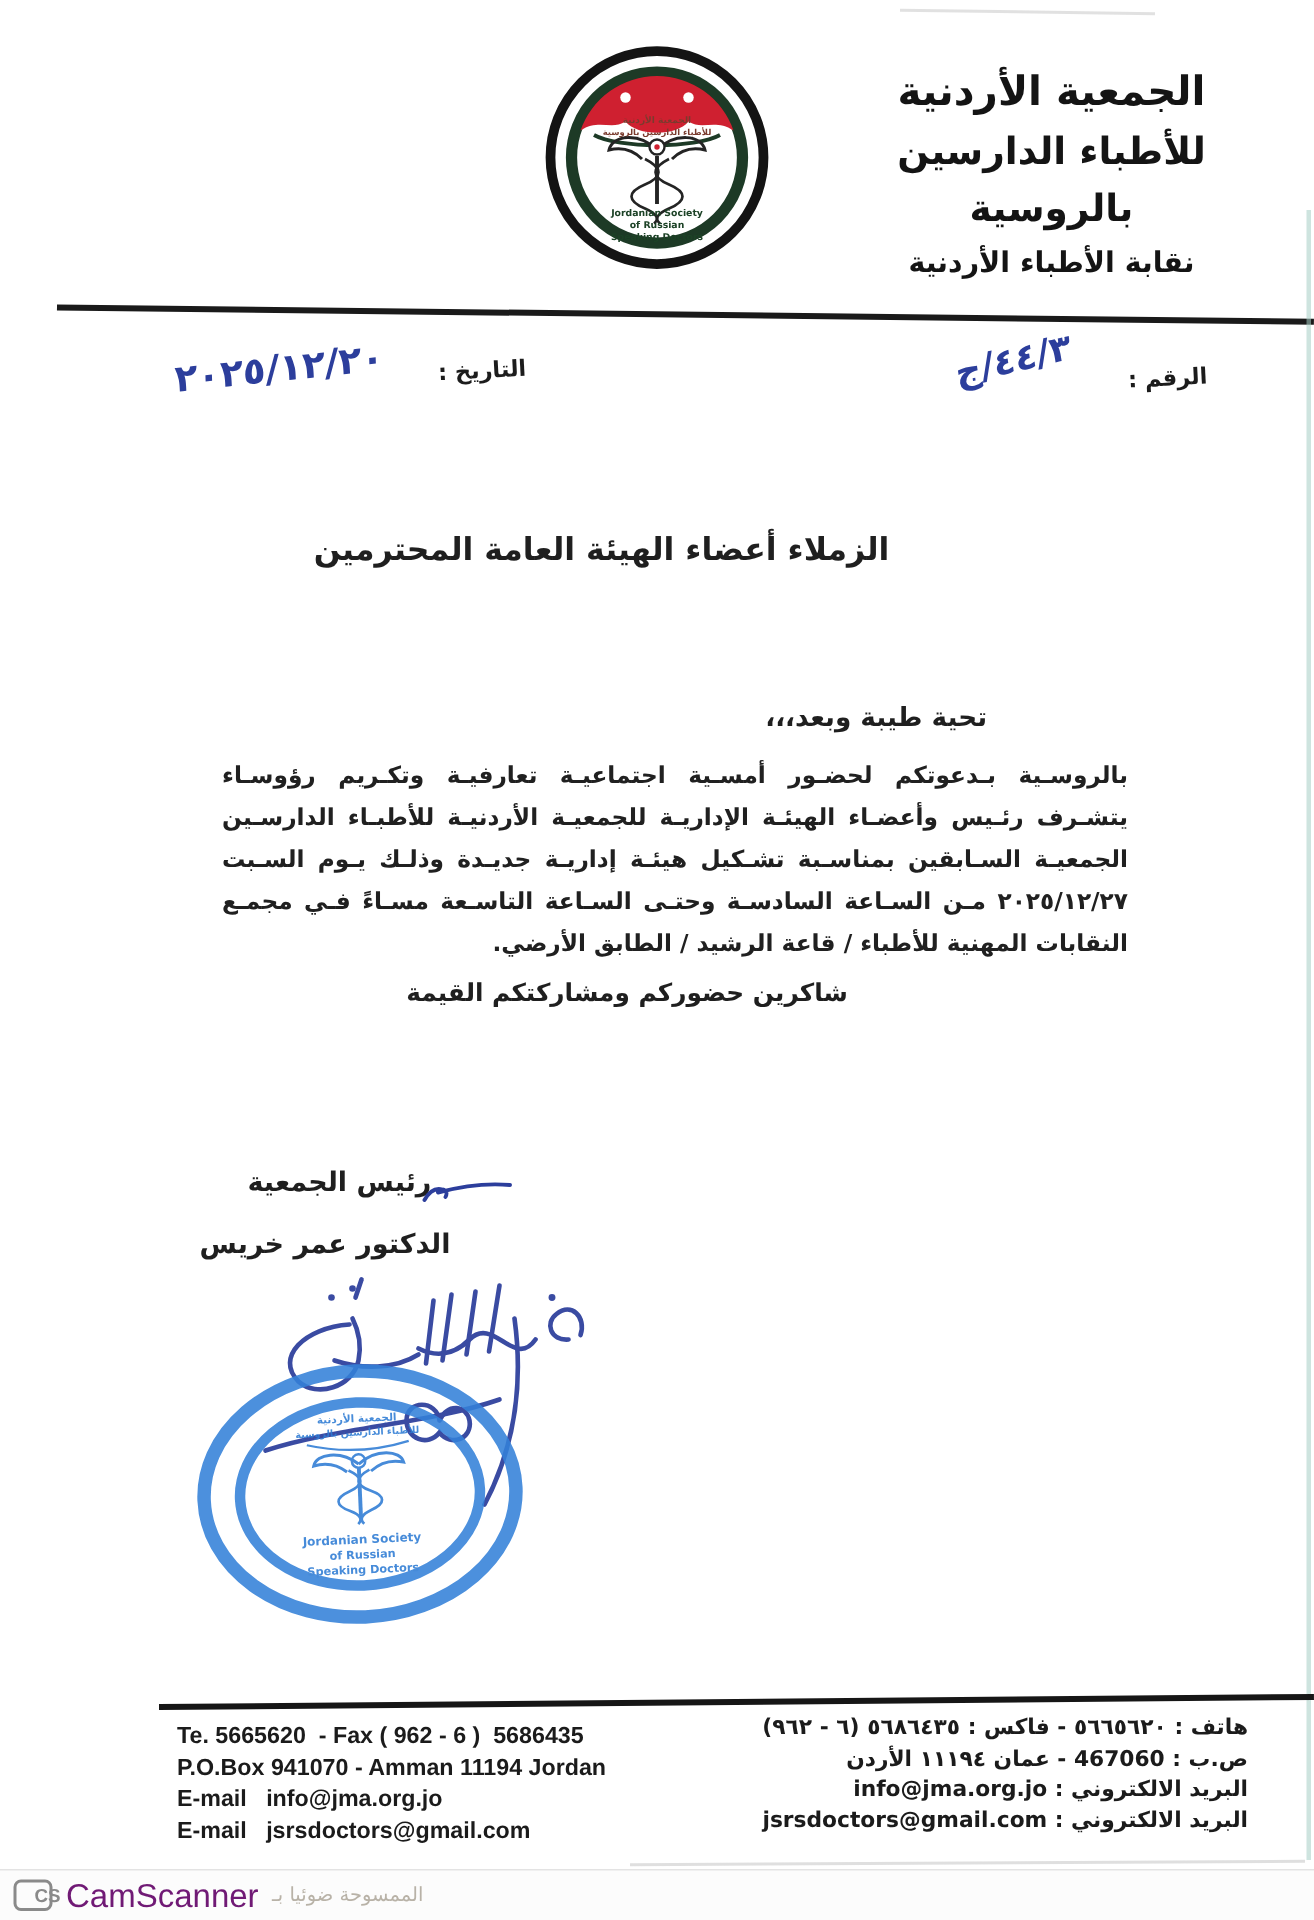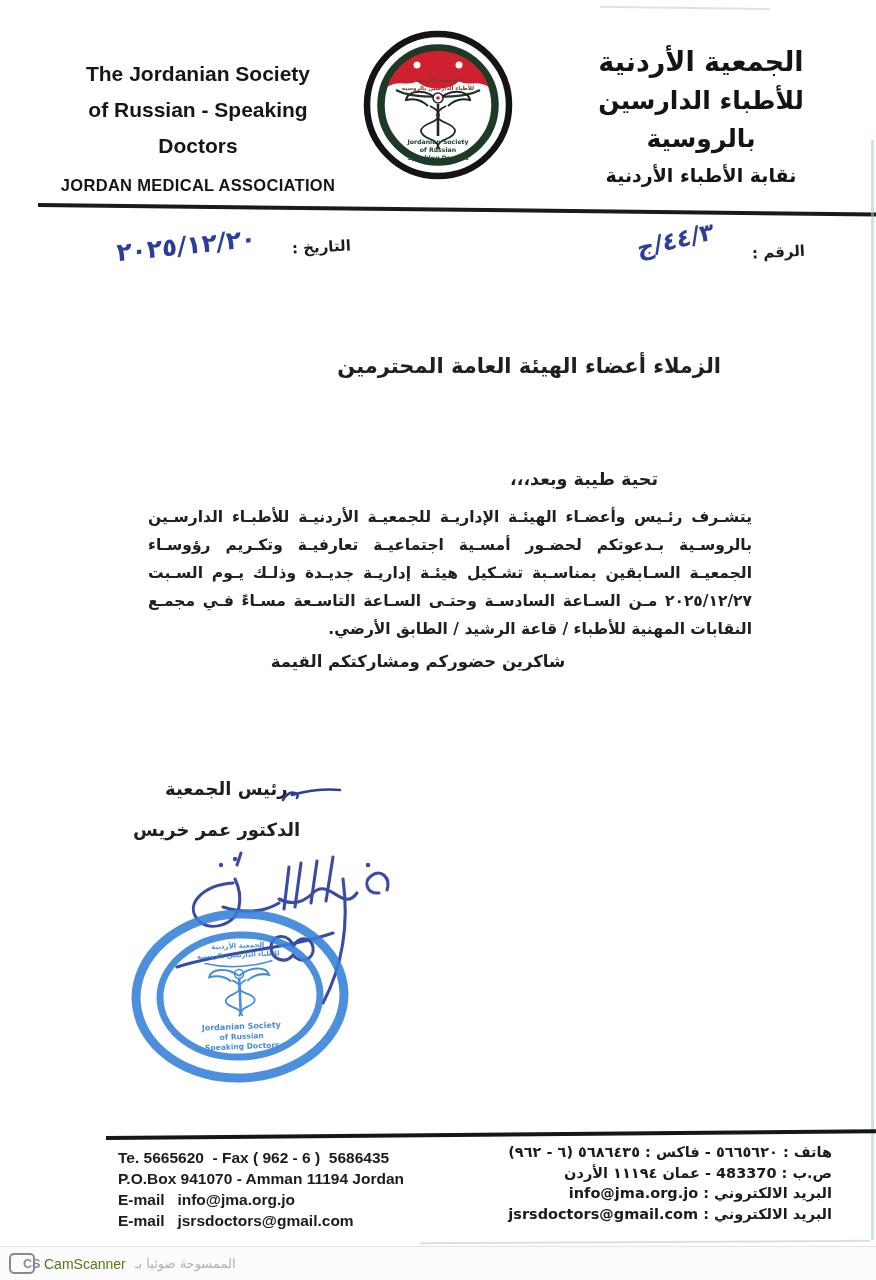--- a/index.html
+++ b/index.html
@@ -28,21 +28,21 @@
   .smudge1{left:600px;top:7px;width:170px;height:2px;background:#dadada;transform:rotate(.8deg);opacity:.8;}
   .smudge2{left:420px;top:1241px;width:450px;height:2px;background:#dcdcdc;transform:rotate(-.3deg);opacity:.9;}
   
   .ref-label{font-size:15px;font-weight:bold;color:#1c1c1c;transform:rotate(-3deg);direction:rtl;}
   .num-label{left:752px;top:243px;}
   .date-label{left:292px;top:238px;}
   .hand{color:#2c3e9c;font-weight:bold;}
   .num-hand{left:636px;top:226px;font-size:24px;transform:rotate(-13deg) skewX(-5deg);letter-spacing:1px;}
   .date-hand{left:116px;top:231px;font-size:25px;transform:rotate(-6deg) skewX(-4deg);letter-spacing:3px;}
   
-  .recipient{left:115px;top:354px;width:640px;font-size:21px;font-weight:bold;
+  .recipient{left:115px;top:354px;width:640px;text-align:center;font-size:21px;font-weight:bold;
     transform:translateX(-34px);direction:rtl;}
   .greeting{right:218px;top:469px;font-size:17.5px;font-weight:bold;direction:rtl;text-align:right;}
   .body-block{left:148px;top:503px;width:604px;direction:rtl;}
   .body-line{font-size:15.5px;font-weight:bold;line-height:28px;height:28px;color:#202020;
     text-align:justify;text-align-last:justify;overflow:hidden;}
   .body-line.last{text-align:right;text-align-last:right;}
   .closing{left:148px;top:652px;width:604px;text-align:center;font-size:16.5px;font-weight:bold;
     transform:translateX(-32px);direction:rtl;}
   
   .sig-title{left:165px;top:778px;font-size:18px;font-weight:bold;direction:rtl;}
@@ -56,34 +56,29 @@
   .f-en .f-en-line{white-space:pre;}
   .f-ar{right:44px;top:1142px;width:400px;direction:rtl;
     font-size:14.5px;font-weight:bold;line-height:20.5px;color:#1b1b1b;}
   .f-ar .f-ar-line{white-space:nowrap;}
   
   .cs-bar{left:0;top:1246px;width:876px;height:34px;background:#fcfcfc;
     border-top:1px solid #e3e3e3;display:flex;align-items:center;gap:9px;padding-left:9px;box-sizing:border-box;}
   .cs-box{width:26px;height:21px;border:2px solid #8a8a8a;border-radius:5px;color:#8a8a8a;
     font-family:"Liberation Sans",sans-serif;font-weight:bold;font-size:12.5px;
     display:grid;place-items:center;box-sizing:border-box;padding-left:12px;}
-  .cs-name{font-family:"Liberation Sans",sans-serif;font-size:14px;color:#4d7c0f;}
+  .cs-name{font-family:"Liberation Sans",sans-serif;font-size:22px;color:#701a75;}
   .cs-caption{font-size:13px;color:#b8b2a7;direction:rtl;}
   svg text{font-family:"DejaVu Sans",sans-serif;}
 </style>
 </head>
 <body>
 
 <div class="page">
 
-  <div class="abs org-en">
-    <div class="l1">The Jordanian Society</div>
-    <div class="l2">of Russian - Speaking Doctors</div>
-    <div class="l3">JORDAN MEDICAL ASSOCIATION</div>
-  </div>
 
   <div class="abs logo-wrap">
     <svg width="152" height="162" viewBox="0 0 152 162">
       <circle cx="76" cy="81" r="71" fill="#ffffff" stroke="#141414" stroke-width="6.5"></circle>
       <circle cx="76" cy="81" r="57" fill="#ffffff" stroke="#1d3a26" stroke-width="7.5"></circle>
       <path d="M25,63 A54,54 0 0 1 127,63 C115,55 106,63 97,57 C89,67 63,67 55,57 C46,63 37,55 25,63 Z" fill="#cf2030"></path>
       <circle cx="55" cy="41" r="3.5" fill="#ffffff"></circle>
       <circle cx="97" cy="41" r="3.5" fill="#ffffff"></circle>
       <path d="M34,66 C50,75 102,75 118,66" stroke="#1d3a26" stroke-width="2.5" fill="none"></path>
       <text x="76" y="58" text-anchor="middle" font-size="6" font-weight="bold" fill="#7a3b2e">الجمعية الأردنية</text>
@@ -119,22 +114,22 @@
   </div>
   <div class="abs ref-label date-label">التاريخ :</div>
   <div class="abs hand date-hand">
     <bdo dir="ltr">٢٠٢٥/١٢/٢٠</bdo>
   </div>
 
   <div class="abs recipient">الزملاء أعضاء الهيئة العامة المحترمين</div>
   <div class="abs greeting">تحية طيبة وبعد،،،</div>
 
   <div class="abs body-block">
+    <div class="body-line">بالروسـية بـدعوتكم لحضـور أمسـية اجتماعيـة تعارفيـة وتكـريم رؤوسـاء</div>
     <div class="body-line">يتشـرف رئـيس وأعضـاء الهيئـة الإداريـة للجمعيـة الأردنيـة للأطبـاء الدارسـين</div>
-    <div class="body-line">بالروسـية بـدعوتكم لحضـور أمسـية اجتماعيـة تعارفيـة وتكـريم رؤوسـاء</div>
     <div class="body-line">الجمعيـة السـابقين بمناسـبة تشـكيل هيئـة إداريـة جديـدة وذلـك يـوم السـبت الموافـق</div>
     <div class="body-line">٢٠٢٥/١٢/٢٧ مـن السـاعة السادسـة وحتـى السـاعة التاسـعة مسـاءً فـي مجمـع</div>
     <div class="body-line last">النقابات المهنية للأطباء / قاعة الرشيد / الطابق الأرضي.</div>
   </div>
 
   <div class="abs closing">شاكرين حضوركم ومشاركتكم القيمة</div>
 
   <div class="abs sig-title">رئيس الجمعية</div>
   <div class="abs sig-dash">
     <svg width="66" height="26" viewBox="0 0 66 26">
@@ -188,21 +183,21 @@
 
   <div class="abs f-en">
     <div class="f-en-line">Te. 5665620  - Fax ( 962 - 6 )  5686435</div>
     <div class="f-en-line">P.O.Box 941070 - Amman 11194 Jordan</div>
     <div class="f-en-line">E-mail   info@jma.org.jo</div>
     <div class="f-en-line">E-mail   jsrsdoctors@gmail.com</div>
   </div>
 
   <div class="abs f-ar">
     <div class="f-ar-line">هاتف : ٥٦٦٥٦٢٠ - فاكس : ٥٦٨٦٤٣٥ (٦ - ٩٦٢)</div>
-    <div class="f-ar-line">ص.ب : 483370 - عمان ١١١٩٤ الأردن</div>
+    <div class="f-ar-line">ص.ب : 467060 - عمان ١١١٩٤ الأردن</div>
     <div class="f-ar-line">البريد الالكتروني : info@jma.org.jo</div>
     <div class="f-ar-line">البريد الالكتروني : jsrsdoctors@gmail.com</div>
   </div>
 
   <div class="abs smudge2"></div>
 
   <div class="abs cs-bar">
     <div class="cs-box">CS</div>
     <div class="cs-name">CamScanner</div>
     <div class="cs-caption">الممسوحة ضوئيا بـ</div>

